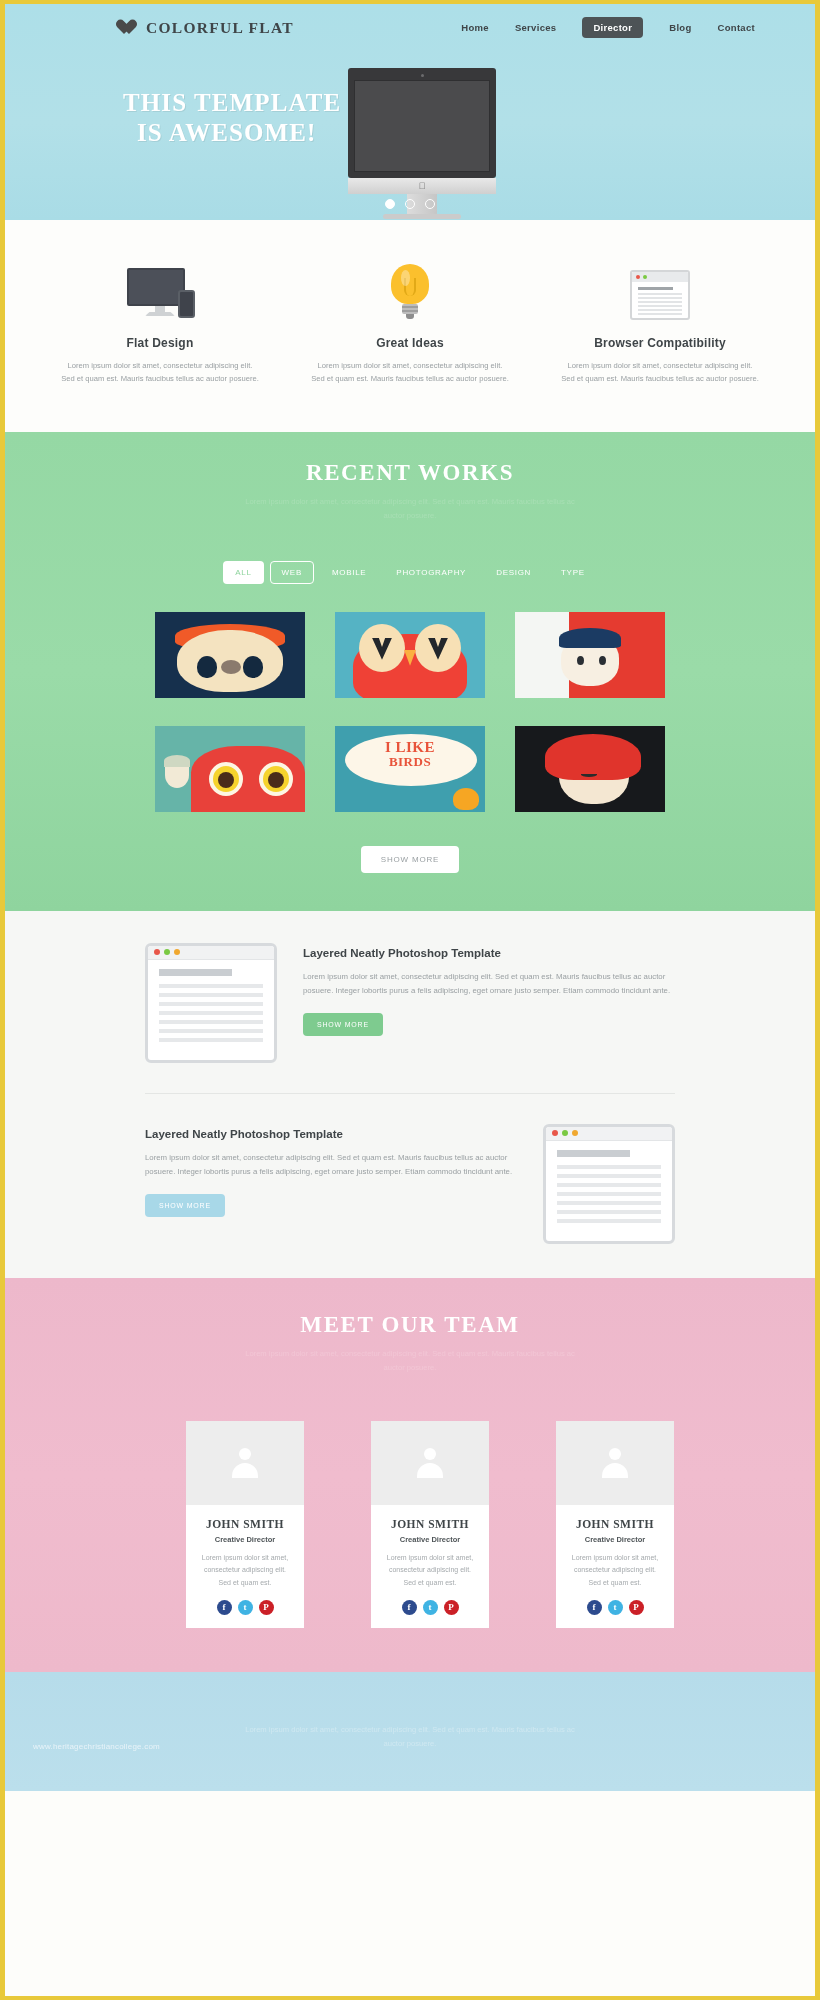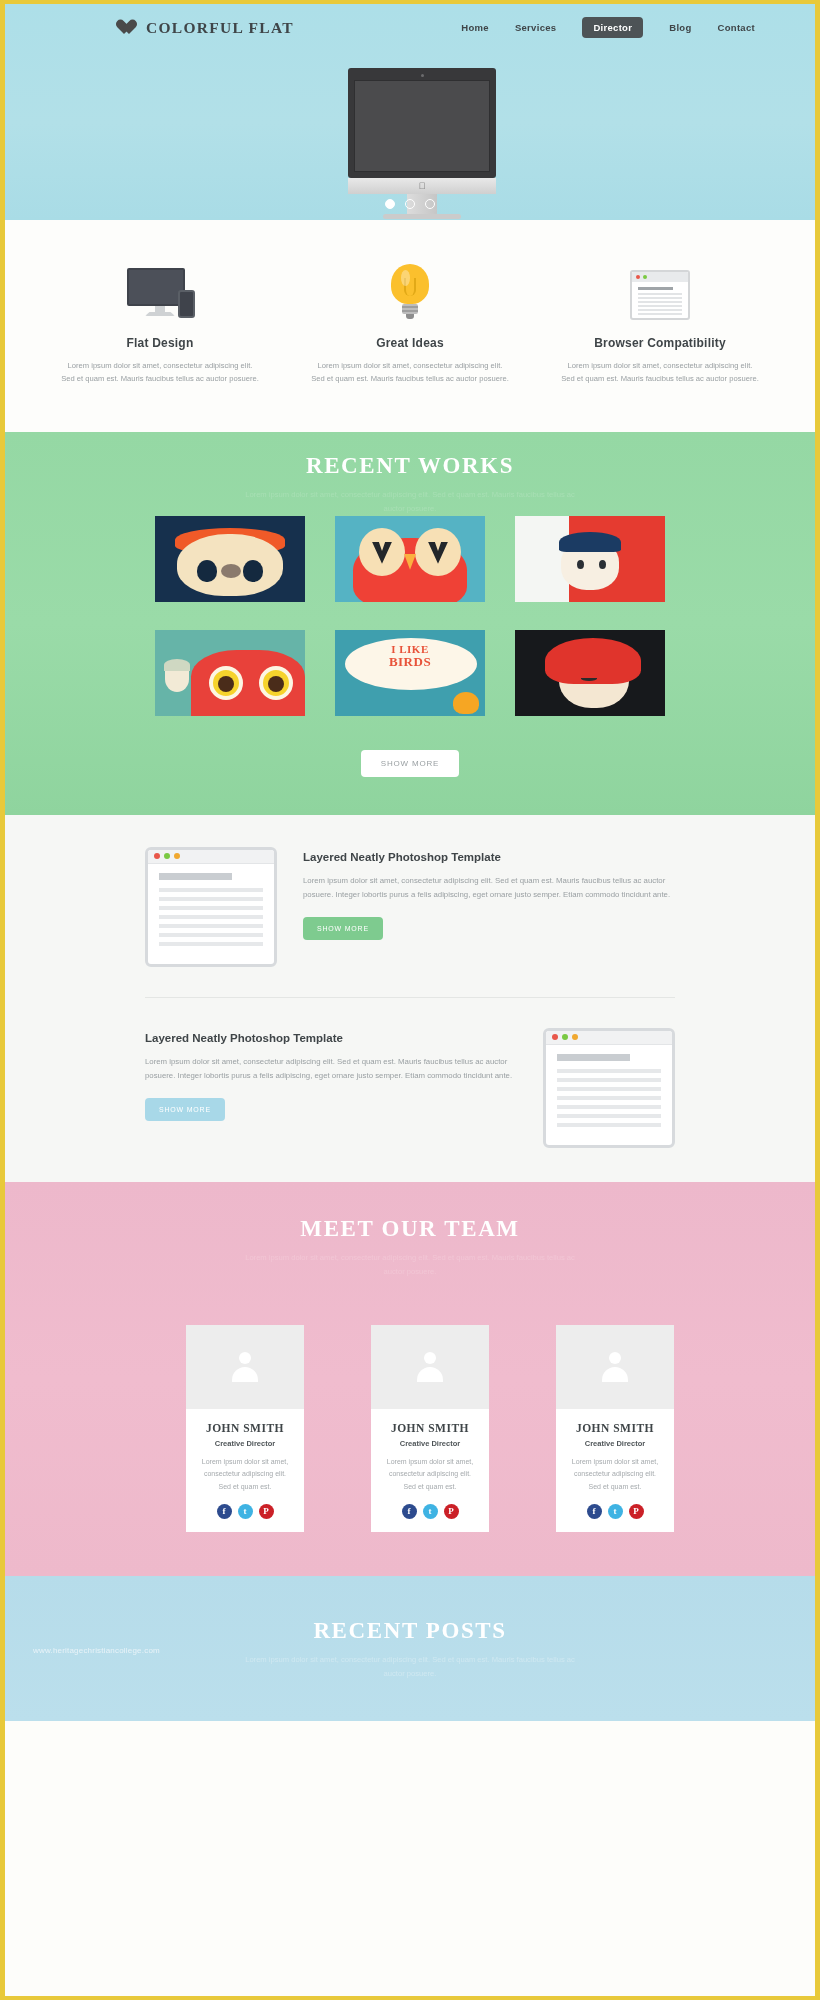--- a/index.html
+++ b/index.html
@@ -91,21 +91,21 @@
   .ic-browser{ width:60px;height:50px;background:#fff;border:2px solid #d4d6d8;border-radius:3px;overflow:hidden;}
   .ic-browser .bar{height:10px;background:#e8eaec;display:flex;align-items:center;gap:3px;padding:0 4px;}
   .ic-browser .bar i{width:4px;height:4px;border-radius:50%;display:block;}
   .ic-browser .body{padding:5px 6px;}
   .ic-browser .body u{display:block;height:3px;background:#9fa4a8;margin-bottom:3px;width:80%;text-decoration:none;}
   .ic-browser .body s{display:block;height:1.5px;background:#e2e4e6;margin-bottom:2.5px;text-decoration:none;}
 
   
   .works {
     background:linear-gradient(180deg,#95d8a4 0%,#9adba8 50%,#8fd49e 100%);
-    padding:21px 0 38px; text-align:center; position:relative;
+    padding:28px 0 38px; text-align:center; position:relative;
   }
   .sec-title {
     font-family:"Liberation Serif", serif; font-weight:bold; color:#fff;
     font-size:23px; letter-spacing:1.6px;
   }
   .sec-sub { font-size:7.6px; line-height:1.85; margin:9px auto 0; width:340px; }
   .works .sec-sub { color:#a8dfb4; }
   .filters { display:flex; justify-content:center; gap:6px; margin:38px 0 28px; }
   .filters span {
     font-size:8px; color:#fff; letter-spacing:.7px; padding:6px 11px; border-radius:4px;
@@ -144,21 +144,21 @@
   .t4 .ow{position:absolute;left:36px;top:20px;width:114px;height:66px;background:#e8413a;border-radius:40% 40% 0 0;}
   .t4 .ey1,.t4 .ey2{position:absolute;top:36px;width:34px;height:34px;background:#f6d32d;border-radius:50%;border:4px solid #fdf6e3;}
   .t4 .ey1{left:54px;} .t4 .ey2{left:104px;}
   .t4 .pu{position:absolute;top:46px;width:16px;height:16px;background:#4a2c1a;border-radius:50%;}
   .t4 .pu1{left:63px;} .t4 .pu2{left:113px;}
   .t4 .acorn{position:absolute;left:10px;top:36px;width:24px;height:26px;background:#f2ead6;border-radius:0 0 50% 50%;}
   .t4 .acorn:before{content:"";position:absolute;top:-7px;left:-1px;width:26px;height:12px;background:#cfd8c2;border-radius:50% 50% 0 0;}
   .t5{background:#3f9fae;}
   .t5 .bub{position:absolute;left:10px;top:8px;width:132px;height:52px;background:#fdf6e8;border-radius:50%;}
   .t5 .txt{position:absolute;left:0;right:0;top:14px;text-align:center;font-family:"Liberation Serif",serif;font-weight:bold;color:#e8533a;font-size:13px;line-height:1;letter-spacing:.5px;}
-  .t5 .txt b{display:block;font-size:11px;}
+  .t5 .txt b{display:block;font-size:15px;}
   .t5 .bird{position:absolute;right:6px;bottom:2px;width:26px;height:22px;background:#f6a623;border-radius:50% 50% 40% 40%;}
   .t6{background:#17191c;}
   .t6 .hd{position:absolute;left:44px;top:20px;width:70px;height:58px;background:#f4e7d2;border-radius:46%;}
   .t6 .hair{position:absolute;left:30px;top:8px;width:96px;height:46px;background:#e0342c;border-radius:50% 50% 30% 30%;}
   .t6 .eye{position:absolute;left:66px;top:46px;width:16px;height:5px;border-bottom:3px solid #2b2b2b;border-radius:0 0 50% 50%;}
 
   
   .content { background:#f6f7f5; padding:32px 0 34px; }
   .block { display:flex; align-items:flex-start; gap:26px; width:530px; margin:0 auto; }
   .block.rev { }
@@ -210,20 +210,24 @@
       </div>
       <div class="nav">
         <a href="#">Home</a>
         <a href="#">Services</a>
         <a href="#" class="active">Director</a>
         <a href="#">Blog</a>
         <a href="#">Contact</a>
       </div>
     </div>
 
+    <div class="hero-title">
+      <div>THIS TEMPLATE</div>
+      <div class="l2">IS AWESOME!</div>
+    </div>
 
     <div class="imac">
       <div class="imac-body">
         <div class="imac-cam"></div>
         <div class="imac-screen"></div>
       </div>
       <div class="imac-chin">
           <span class="apple"></span>
         </div>
       <div class="imac-neck"></div>
@@ -284,20 +288,28 @@
       </div>
       <h3>Browser Compatibility</h3>
       <p>Lorem ipsum dolor sit amet, consectetur adipiscing elit. Sed et quam est. Mauris faucibus tellus ac auctor posuere.</p>
     </div>
   </div>
 
   <div class="works">
     <div class="sec-title">RECENT WORKS</div>
     <div class="sec-sub">Lorem ipsum dolor sit amet, consectetur adipiscing elit. Sed et quam est. Mauris faucibus tellus ac auctor posuere.</div>
 
+    <div class="filters">
+      <span class="on">ALL</span>
+      <span class="outline">WEB</span>
+      <span>MOBILE</span>
+      <span>PHOTOGRAPHY</span>
+      <span>DESIGN</span>
+      <span>TYPE</span>
+    </div>
 
     <div class="grid">
       <div class="thumb t1">
         <div class="hair"></div>
           <div class="face"></div>
           <div class="e1"></div>
           <div class="e2"></div>
           <div class="nose"></div>
       </div>
       <div class="thumb t2">
@@ -434,17 +446,16 @@
           <span class="soc" style="background:#2d4b8e">f</span>
           <span class="soc" style="background:#3fb3e3">t</span>
           <span class="soc" style="background:#cb2027">P</span>
         </div>
       </div>
     </div>
   </div>
 
   <div class="posts">
     <div class="watermark">www.heritagechristiancollege.com</div>
-    <div class="sec-title">RECENT POSTS</div>
     <div class="sec-sub">Lorem ipsum dolor sit amet, consectetur adipiscing elit. Sed et quam est. Mauris faucibus tellus ac auctor posuere.</div>
   </div>
 
 </div>
 
 </body></html>

